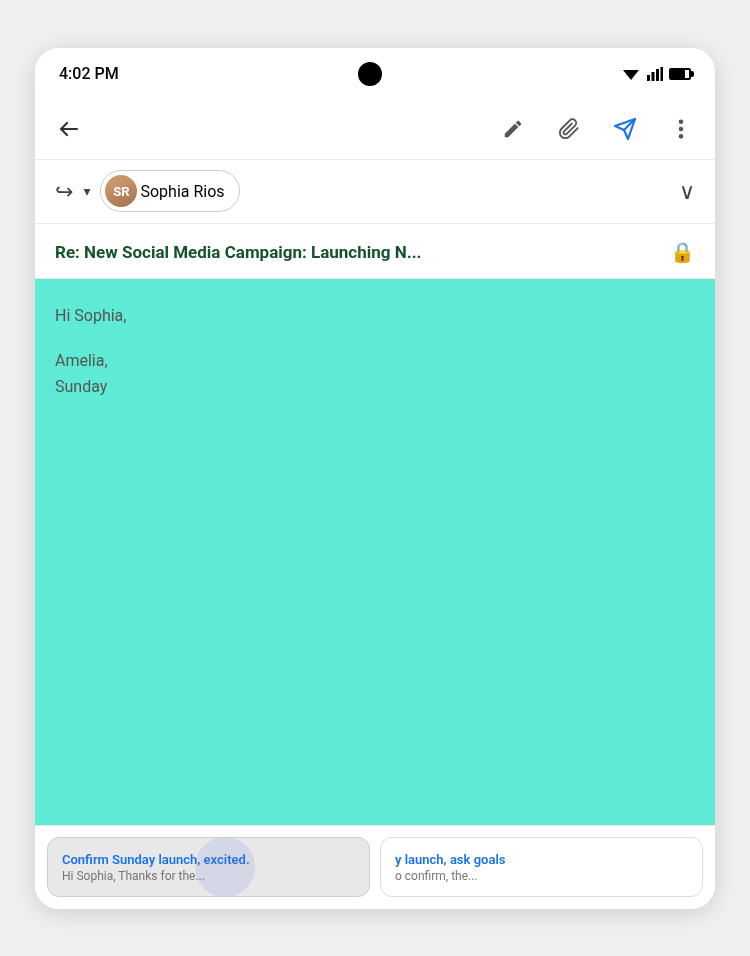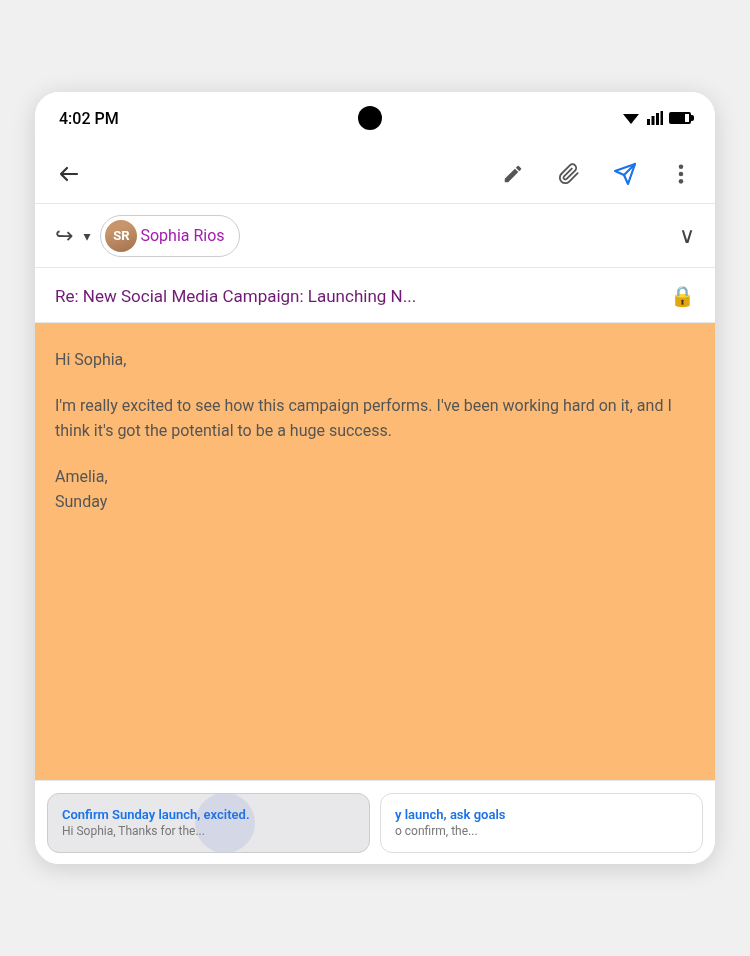--- a/index.html
+++ b/index.html
@@ -13,21 +13,21 @@
       height: 956px;
       background: #f0f0f0;
       font-family: 'Roboto', Arial, sans-serif;
       display: flex;
       justify-content: center;
       align-items: center;
     }
 
     .phone-frame {
       width: 680px;
-      height: 772px;
+      height: 861px;
       background: #ffffff;
       border-radius: 24px;
       overflow: hidden;
       box-shadow: 0 4px 24px rgba(0,0,0,0.15);
       display: flex;
       flex-direction: column;
     }
 
     
     .status-bar {
@@ -167,21 +167,21 @@
       display: flex;
       align-items: center;
       justify-content: center;
       font-size: 13px;
       font-weight: bold;
       color: #fff;
     }
 
     .recipient-name {
       font-size: 16px;
-      color: #a21caf;
+      color: #000000;
       font-weight: 400;
     }
 
     .spacer {
       flex: 1;
     }
 
     .chevron-down {
       font-size: 22px;
       color: #444;
@@ -193,35 +193,35 @@
       padding: 16px 20px 14px 20px;
       border-bottom: 1px solid #e8e8e8;
       display: flex;
       align-items: center;
       justify-content: space-between;
       flex-shrink: 0;
     }
 
     .subject-text {
       font-size: 17px;
-      font-weight: 400;
-      color: #701a75;
+      font-weight: 700;
+      color: #14532d;
     }
 
     .lock-icon {
       font-size: 20px;
       color: #555;
     }
 
     
     .email-body {
       flex: 1;
       padding: 24px 20px 16px 20px;
       overflow-y: auto;
-      background: #fdba74;
+      background: #5eead4;
     }
 
     .email-body p {
       font-size: 16px;
       color: #555;
       line-height: 1.6;
       margin-bottom: 20px;
     }
 
     .email-body p.greeting {
@@ -377,21 +377,20 @@
     <div class="chevron-down">∨</div>
   </div>
 
   <div class="subject-row">
     <span class="subject-text">Re: New Social Media Campaign: Launching N...</span>
     <span class="lock-icon">🔒</span>
   </div>
 
   <div class="email-body">
     <p class="greeting">Hi Sophia,</p>
-    <p>I'm really excited to see how this campaign performs. I've been working hard on it, and I think it's got the potential to be a huge success.</p>
     <p>
       <span>Amelia,</span><br>
       <span>Sunday</span>
     </p>
   </div>
 
   <div class="smart-reply-bar">
     <div class="smart-reply-chip selected">
       <div class="smart-reply-title">Confirm Sunday launch, excited.</div>
       <div class="smart-reply-preview">Hi Sophia, Thanks for the...</div>

